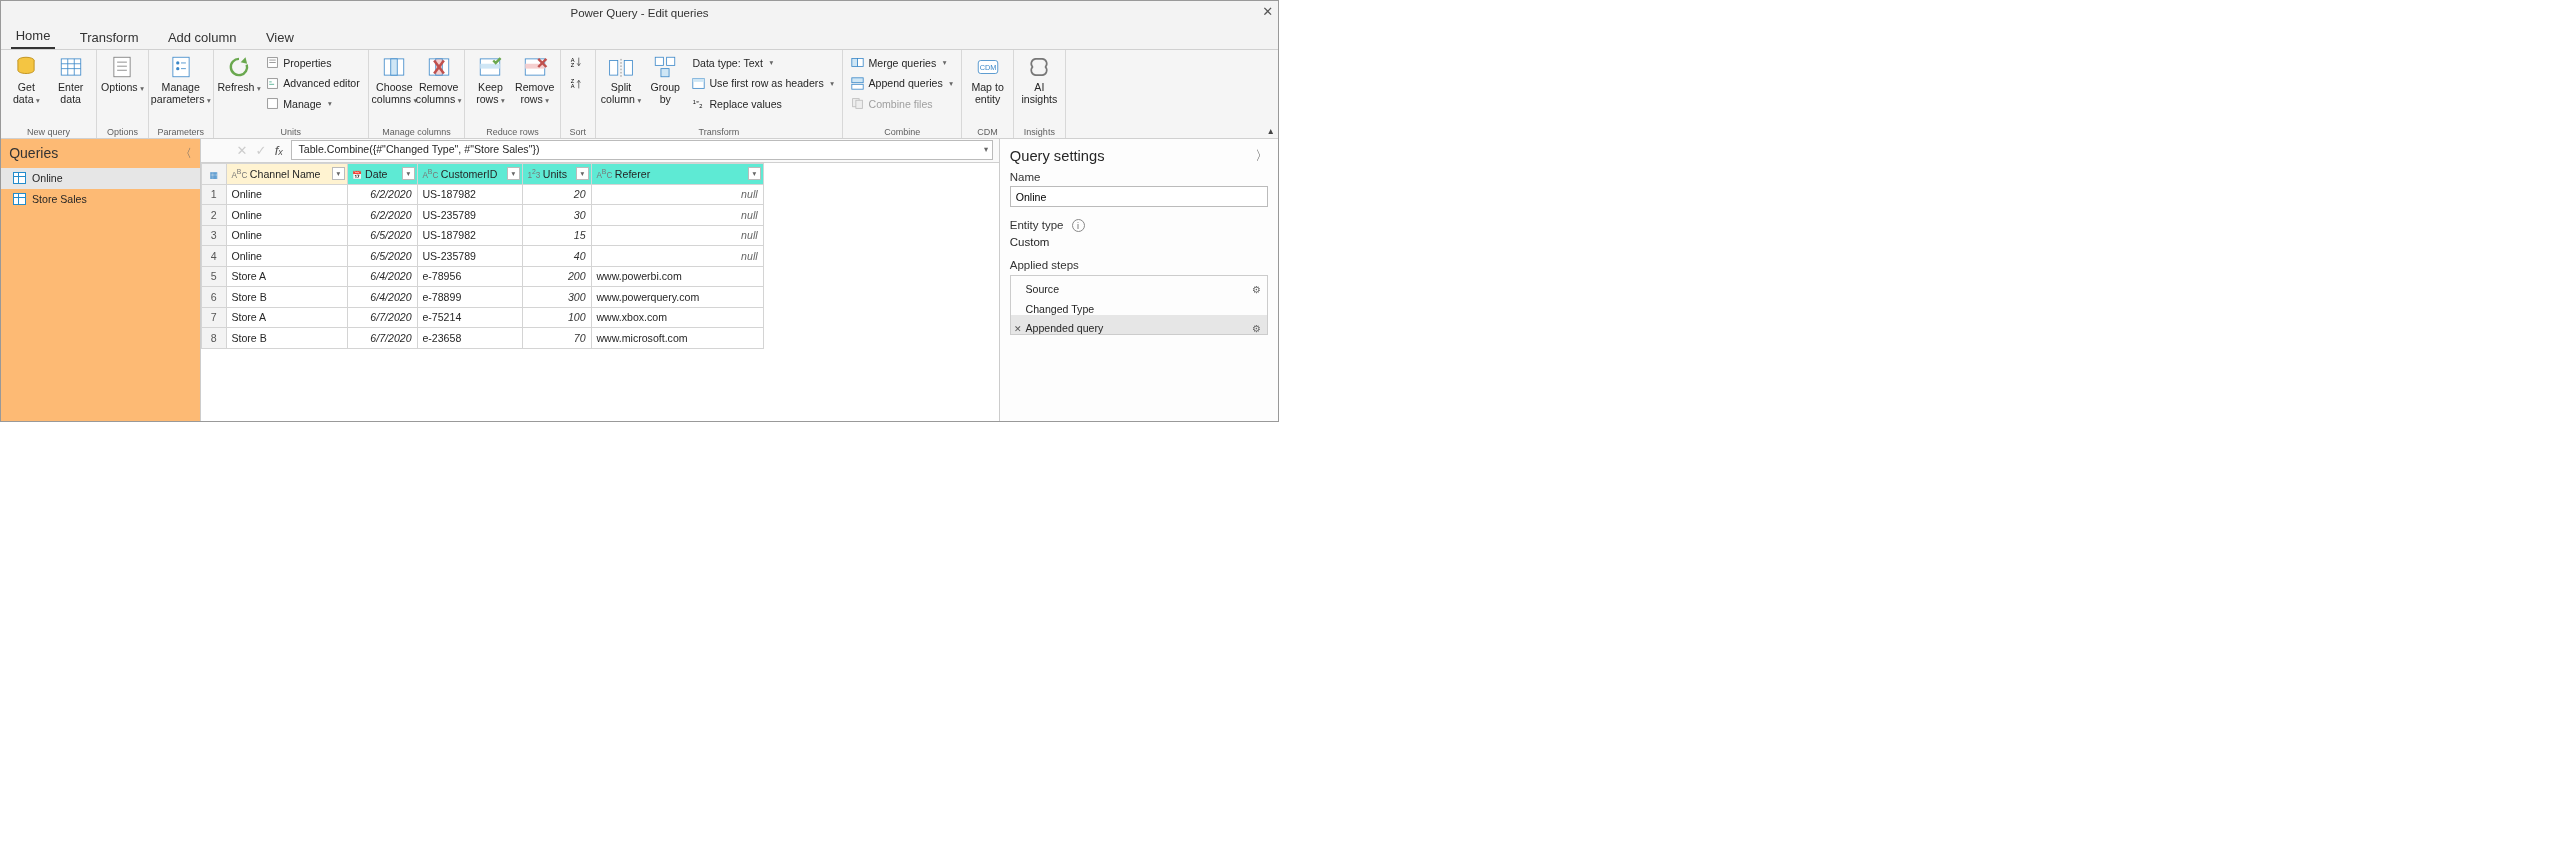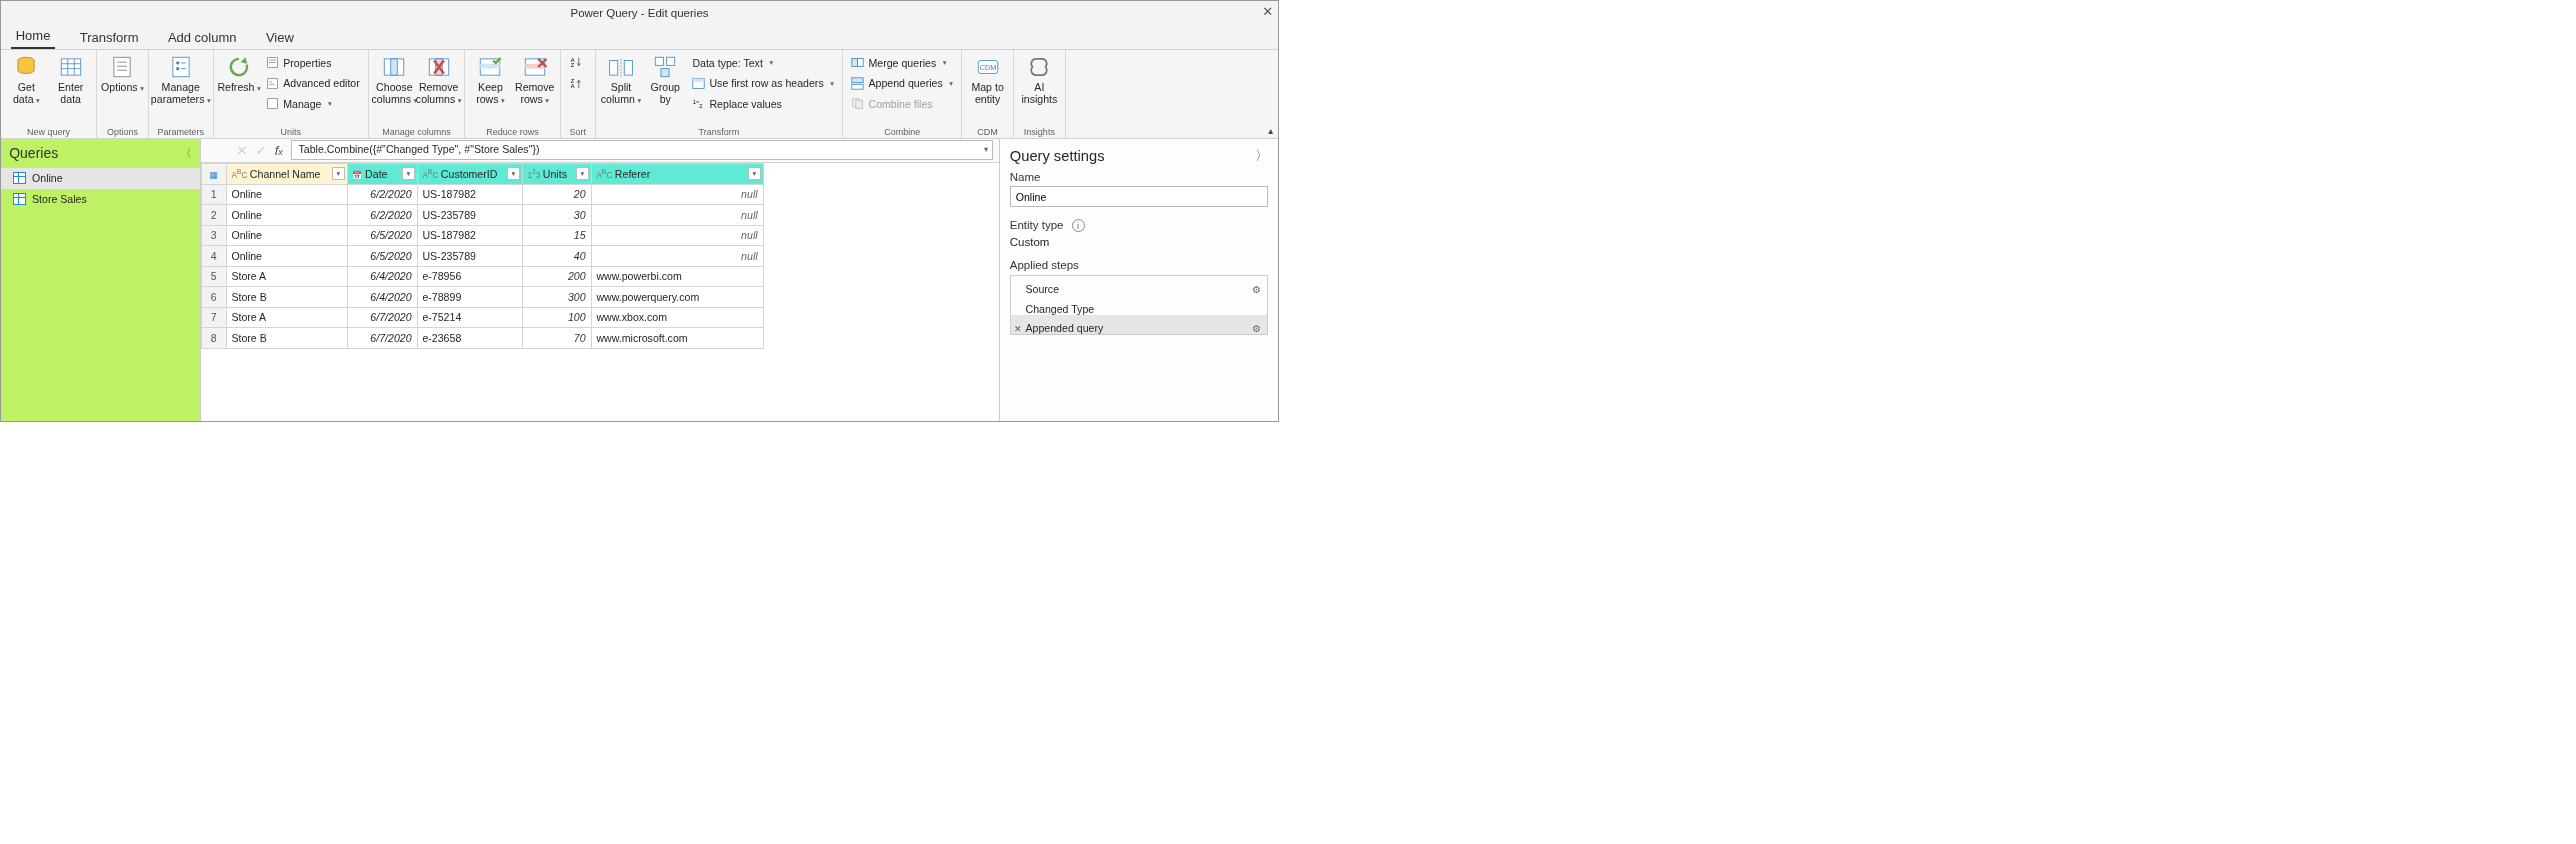--- a/index.html
+++ b/index.html
@@ -18,21 +18,21 @@
   .group-label { text-align: center; font-size: 9px; color: #5f5f5f; padding: 0.8px 0; }
   .big-btn { display: flex; flex-direction: column; align-items: center; justify-content: flex-start; width: 41px; height: 70px; padding-top: 1.6px; cursor: pointer; text-align: center; font-size: 10.6px; line-height: 1.15; }
   .big-btn .ic { width: 26px; height: 26px; display: flex; align-items: center; justify-content: center; margin-bottom: 1.6px; }
   .big-btn.wide { width: 54px; }
   .small-stack { display: flex; flex-direction: column; gap: 2.5px; padding-top: 1.6px; }
   .small-btn { display: flex; align-items: center; gap: 4.1px; height: 18px; padding: 0 3.3px; font-size: 10.6px; cursor: pointer; white-space: nowrap; }
   .small-btn .si { width: 13px; height: 13px; display:inline-flex; align-items:center; justify-content:center; }
   .small-btn.disabled { color: #a0a0a0; }
   .chev { font-size: 7.4px; color: #666; margin-left: 2.5px; }
   .content { flex: 1; display: flex; min-height: 0; background: #fff; }
-  .sidebar { width: 200px; border-right: 0.8px solid #ccc; background: #bef264; display: flex; flex-direction: column; }
+  .sidebar { width: 200px; border-right: 0.8px solid #ccc; background: #fdba74; display: flex; flex-direction: column; }
   .sidebar-head { display: flex; align-items: center; justify-content: space-between; padding: 6.5px 8.2px; font-size: 14px; color: #333; }
   .query-item { display: flex; align-items: center; gap: 6.5px; padding: 3.3px 11.5px; height: 21px; font-size: 10.6px; cursor: pointer; }
   .query-item.selected { background: #e6e6e6; }
   .qicon { width: 13px; height: 11.5px; border: 0.8px solid #238ccc; background: linear-gradient(#fff,#fff) padding-box; position: relative; }
   .qicon::before { content:""; position:absolute; left:0; right:0; top:2.5px; border-top:0.8px solid #238ccc; }
   .qicon::after { content:""; position:absolute; left:4.1px; top:0; bottom:0; border-left:0.8px solid #238ccc; }
   .center { flex: 1; display: flex; flex-direction: column; border-right: 0.8px solid #ccc; min-width: 0; }
   .formula-row { display: flex; align-items: center; height: 24.5px; border-bottom: 0.8px solid #d0d0d0; background: #fafafa; gap: 0; }
   .fx-box { width: 90px; display: flex; align-items: center; justify-content: flex-end; gap: 8.2px; padding: 0 8.2px; color: #888; }
   .fx-box span { font-size: 13px; }

